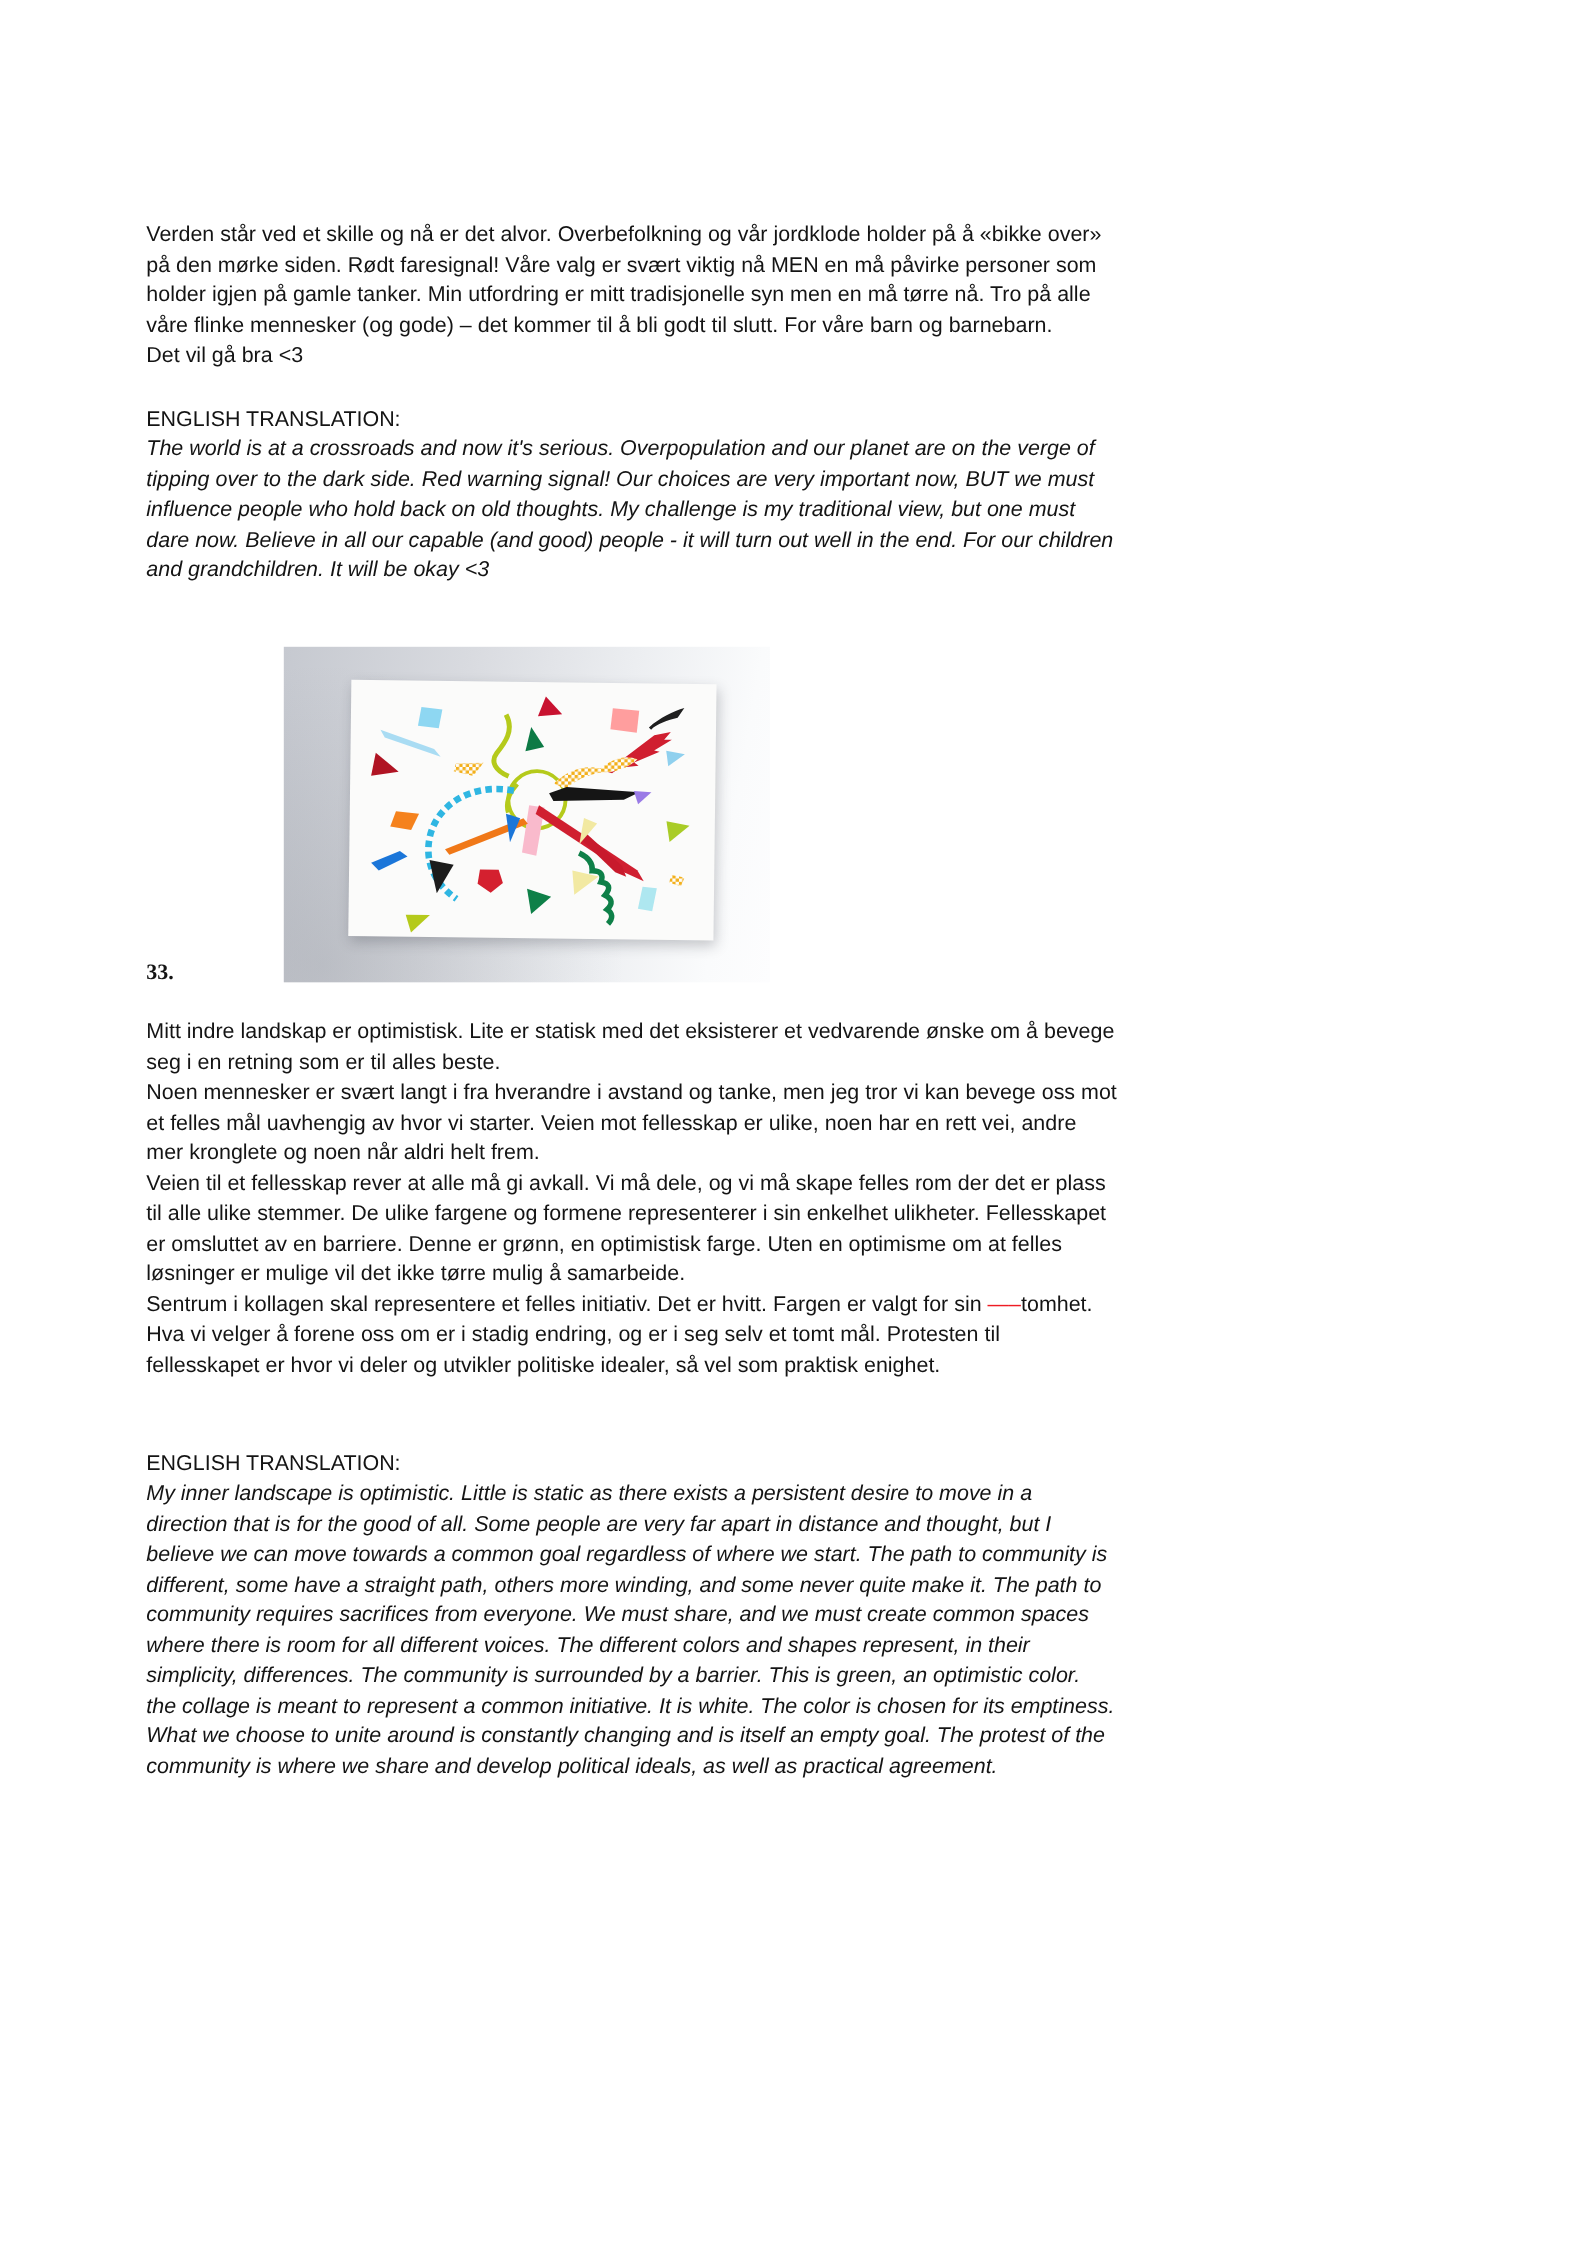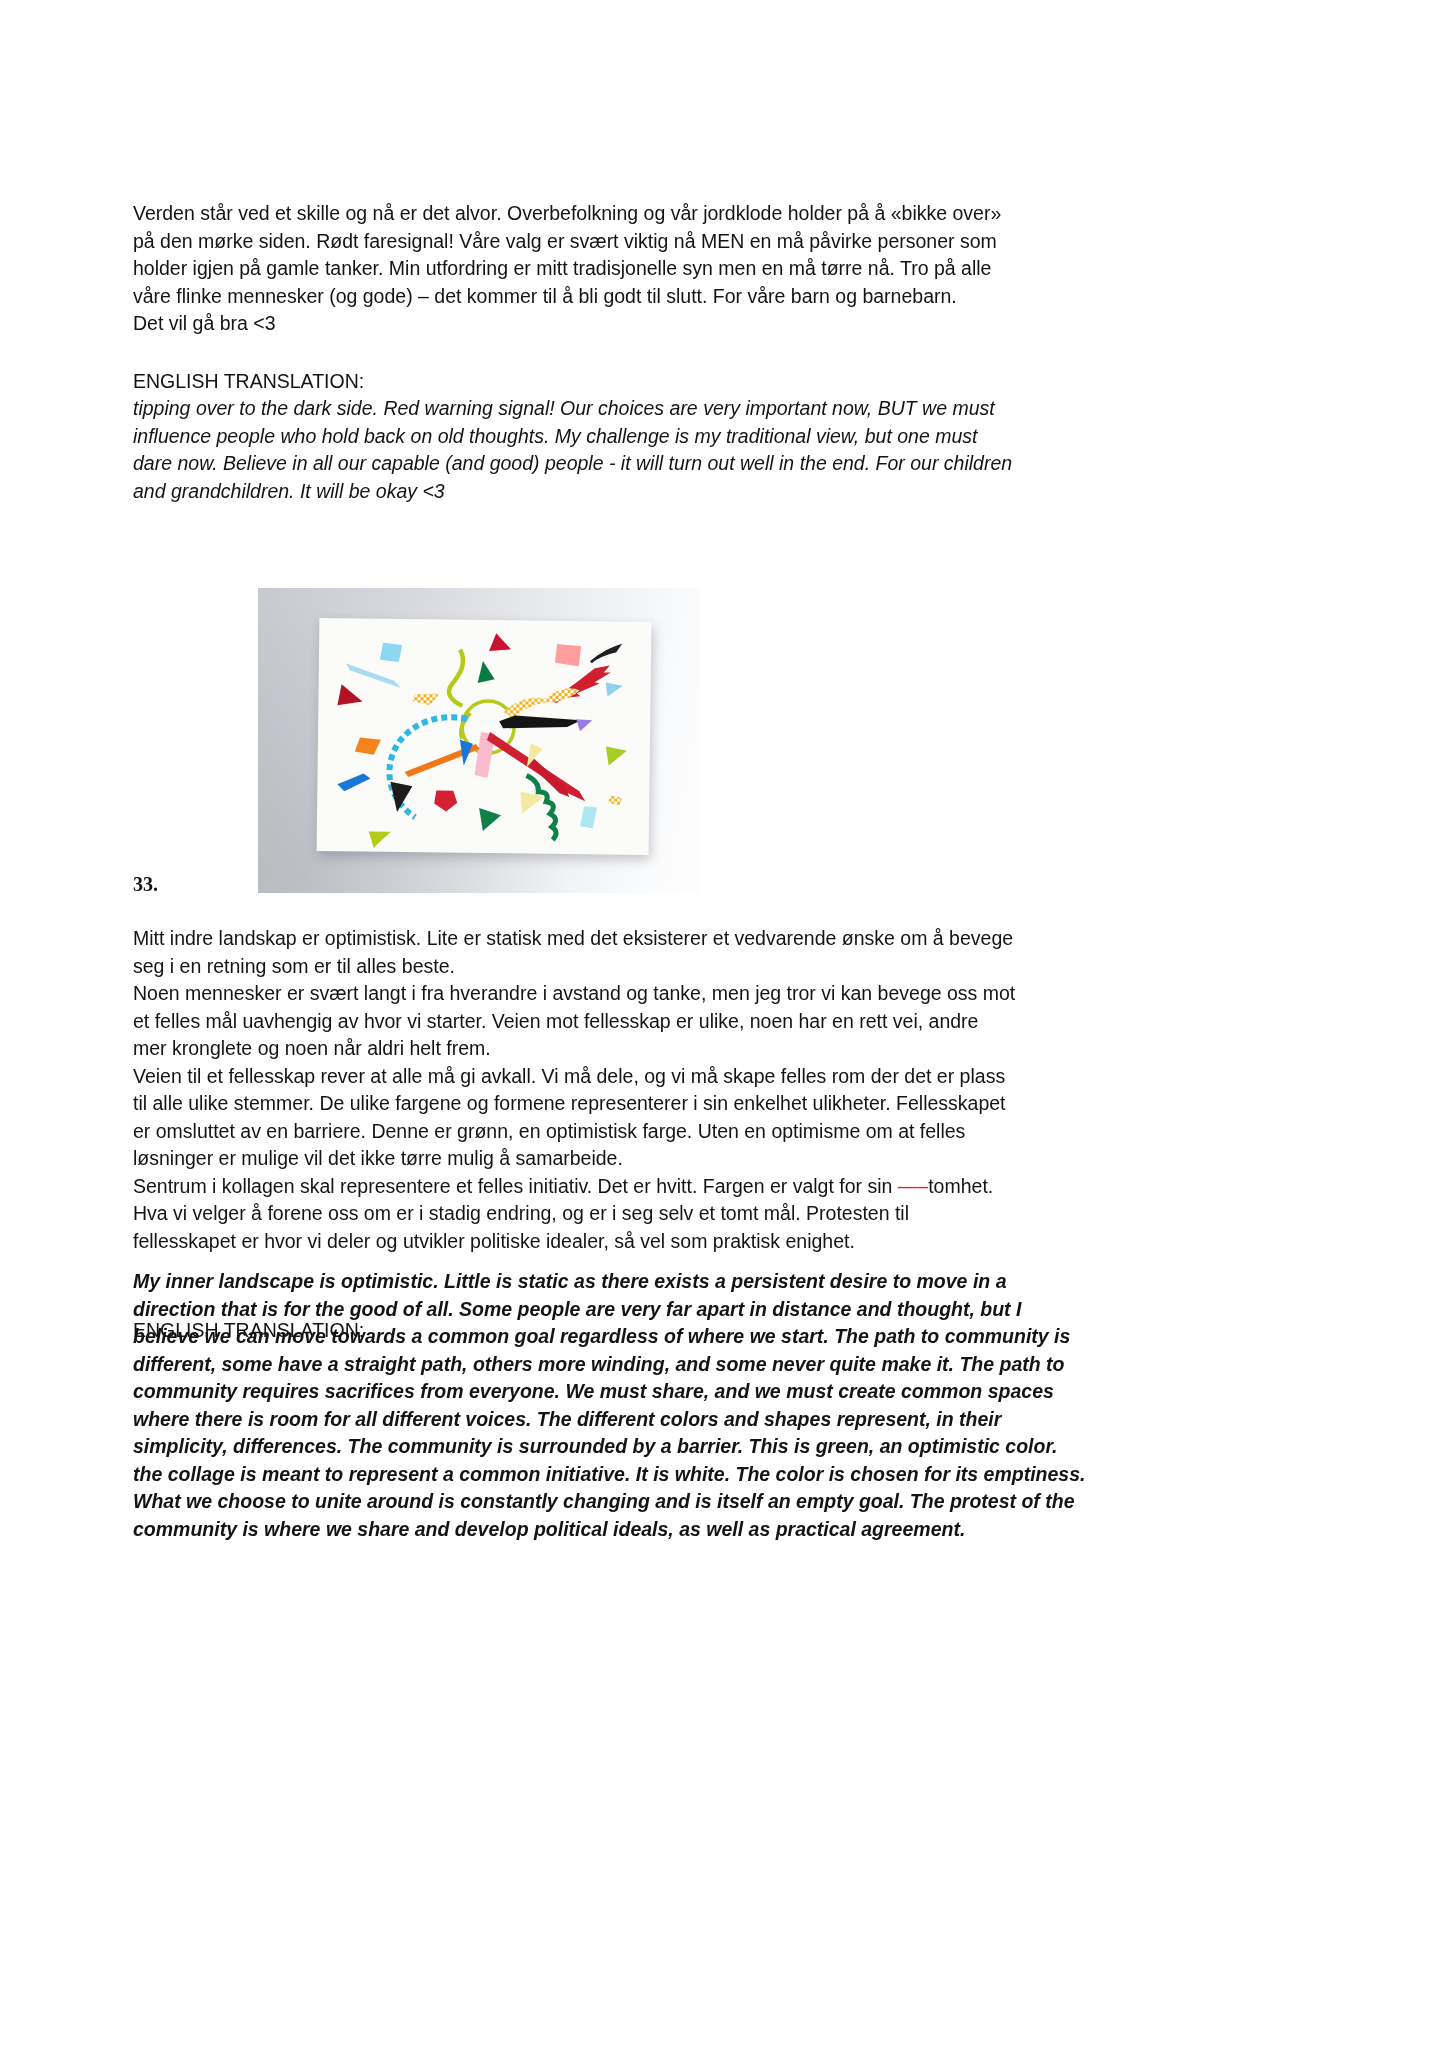--- a/index.html
+++ b/index.html
@@ -16,38 +16,39 @@
     background:linear-gradient(100deg,#c6c9d0 0%,#d9dbe0 35%,#eceef1 65%,#fafbfc 88%,#fdfdfe 100%);}
   #figure-photo .inner-shade{position:absolute;inset:0;
     background:radial-gradient(circle at 8% 95%, rgba(90,95,105,0.18), rgba(0,0,0,0) 55%);}
   .paper{position:absolute;left:60px;top:32px;width:332px;height:233px;background:#fbfbfa;
     transform:rotate(0.7deg);transform-origin:50% 50%;
     box-shadow:2px 5px 12px rgba(40,45,55,0.25);}
   .paper svg{display:block;width:100%;height:100%;}
   #figure-number{top:871px;font-size:20px;font-family:Liberation Serif, serif;}
   #para-no-2{top:925px;}
   #label-et-2{top:1317px;}
-  #para-en-2{top:1268px;font-weight:bold;}
+  #para-en-2{top:1345px;}
 </style>
 </head>
 <body>
 
 <div class="page">
 
   <div class="block" id="para-no-1">
       <div class="tline">Verden står ved et skille og nå er det alvor. Overbefolkning og vår jordklode holder på å «bikke over»</div>
       <div class="tline">på den mørke siden. Rødt faresignal! Våre valg er svært viktig nå MEN en må påvirke personer som</div>
       <div class="tline">holder igjen på gamle tanker. Min utfordring er mitt tradisjonelle syn men en må tørre nå. Tro på alle</div>
       <div class="tline">våre flinke mennesker (og gode) – det kommer til å bli godt til slutt. For våre barn og barnebarn.</div>
       <div class="tline">Det vil gå bra &lt;3</div>
     </div>
 
   <div class="block" id="label-et-1">ENGLISH TRANSLATION:</div>
 
   <div class="block italic" id="para-en-1">
+      <div class="tline">The world is at a crossroads and now it's serious. Overpopulation and our planet are on the verge of</div>
       <div class="tline">tipping over to the dark side. Red warning signal! Our choices are very important now, BUT we must</div>
       <div class="tline">influence people who hold back on old thoughts. My challenge is my traditional view, but one must</div>
       <div class="tline">dare now. Believe in all our capable (and good) people - it will turn out well in the end. For our children</div>
       <div class="tline">and grandchildren. It will be okay &lt;3</div>
     </div>
 
   <figure id="figure-photo" style="margin:0;" aria-label="Photograph of a paper collage: scattered colorful cut-out shapes (triangles, bars, wavy ribbons, checkered pieces) around a chartreuse circle outline on white paper">
     <div class="inner-shade"></div>
     <div class="paper">
       <svg viewBox="0 0 332 233" xmlns="http://www.w3.org/2000/svg">

